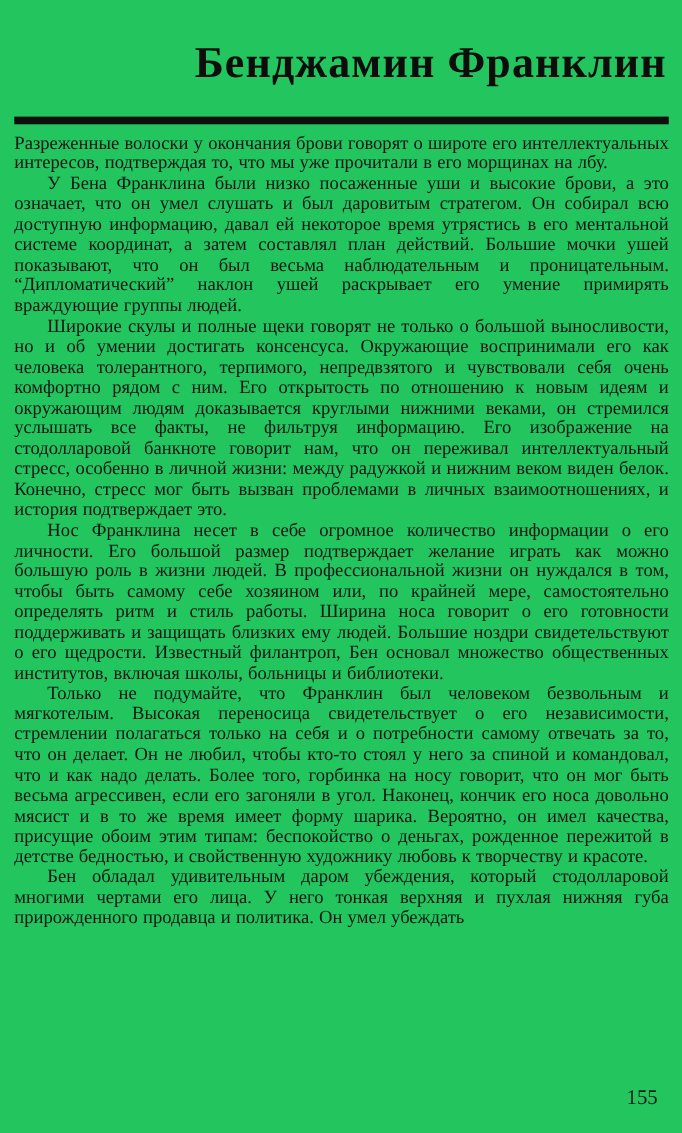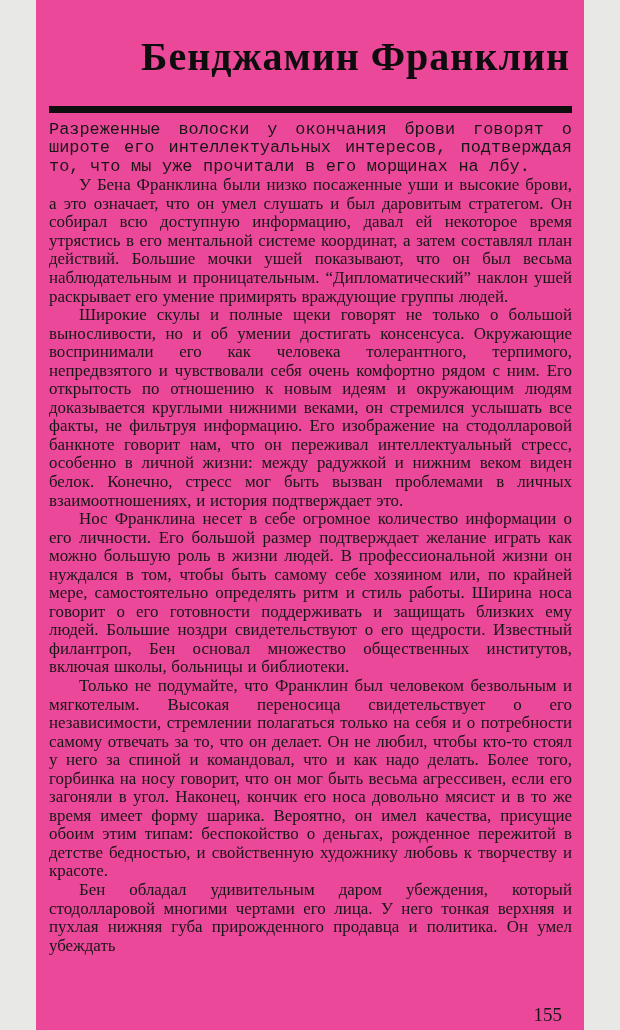--- a/index.html
+++ b/index.html
@@ -5,24 +5,24 @@
   html, body {
     margin: 0;
     padding: 0;
   }
   body {
     background: #e8e8e6;
     font-family: "Liberation Serif", "DejaVu Serif", serif;
   }
   .page {
     position: relative;
-    width: 548px;
+    width: 620px;
     height: 1030px;
     margin: 0 auto;
-    background: #ec4899;
+    background: #22c55e;
     box-sizing: border-box;
     padding: 8px 12px 0 13px;
     overflow: hidden;
     color: #141414;
   }
   .title {
     text-align: right;
     font-weight: bold;
     font-size: 40px;
     letter-spacing: 1px;
@@ -41,26 +41,25 @@
     margin: 0;
     font-size: 16.9px;
     line-height: 18.55px;
     text-align: justify;
     text-indent: 30px;
     color: #161616;
     word-spacing: 0.5px;
   }
   .body-text p.no-indent {
     text-indent: 0;
-    font-family: Liberation Mono, monospace;
   }
   .page-number {
     position: absolute;
     right: 22px;
-    bottom: 4px;
+    bottom: 20px;
     font-size: 19px;
     color: #1a1a1a;
   }
 </style>
 </head>
 <body>
 
 <div class="page">
 
   <h1 class="title">Бенджамин Франклин</h1>

